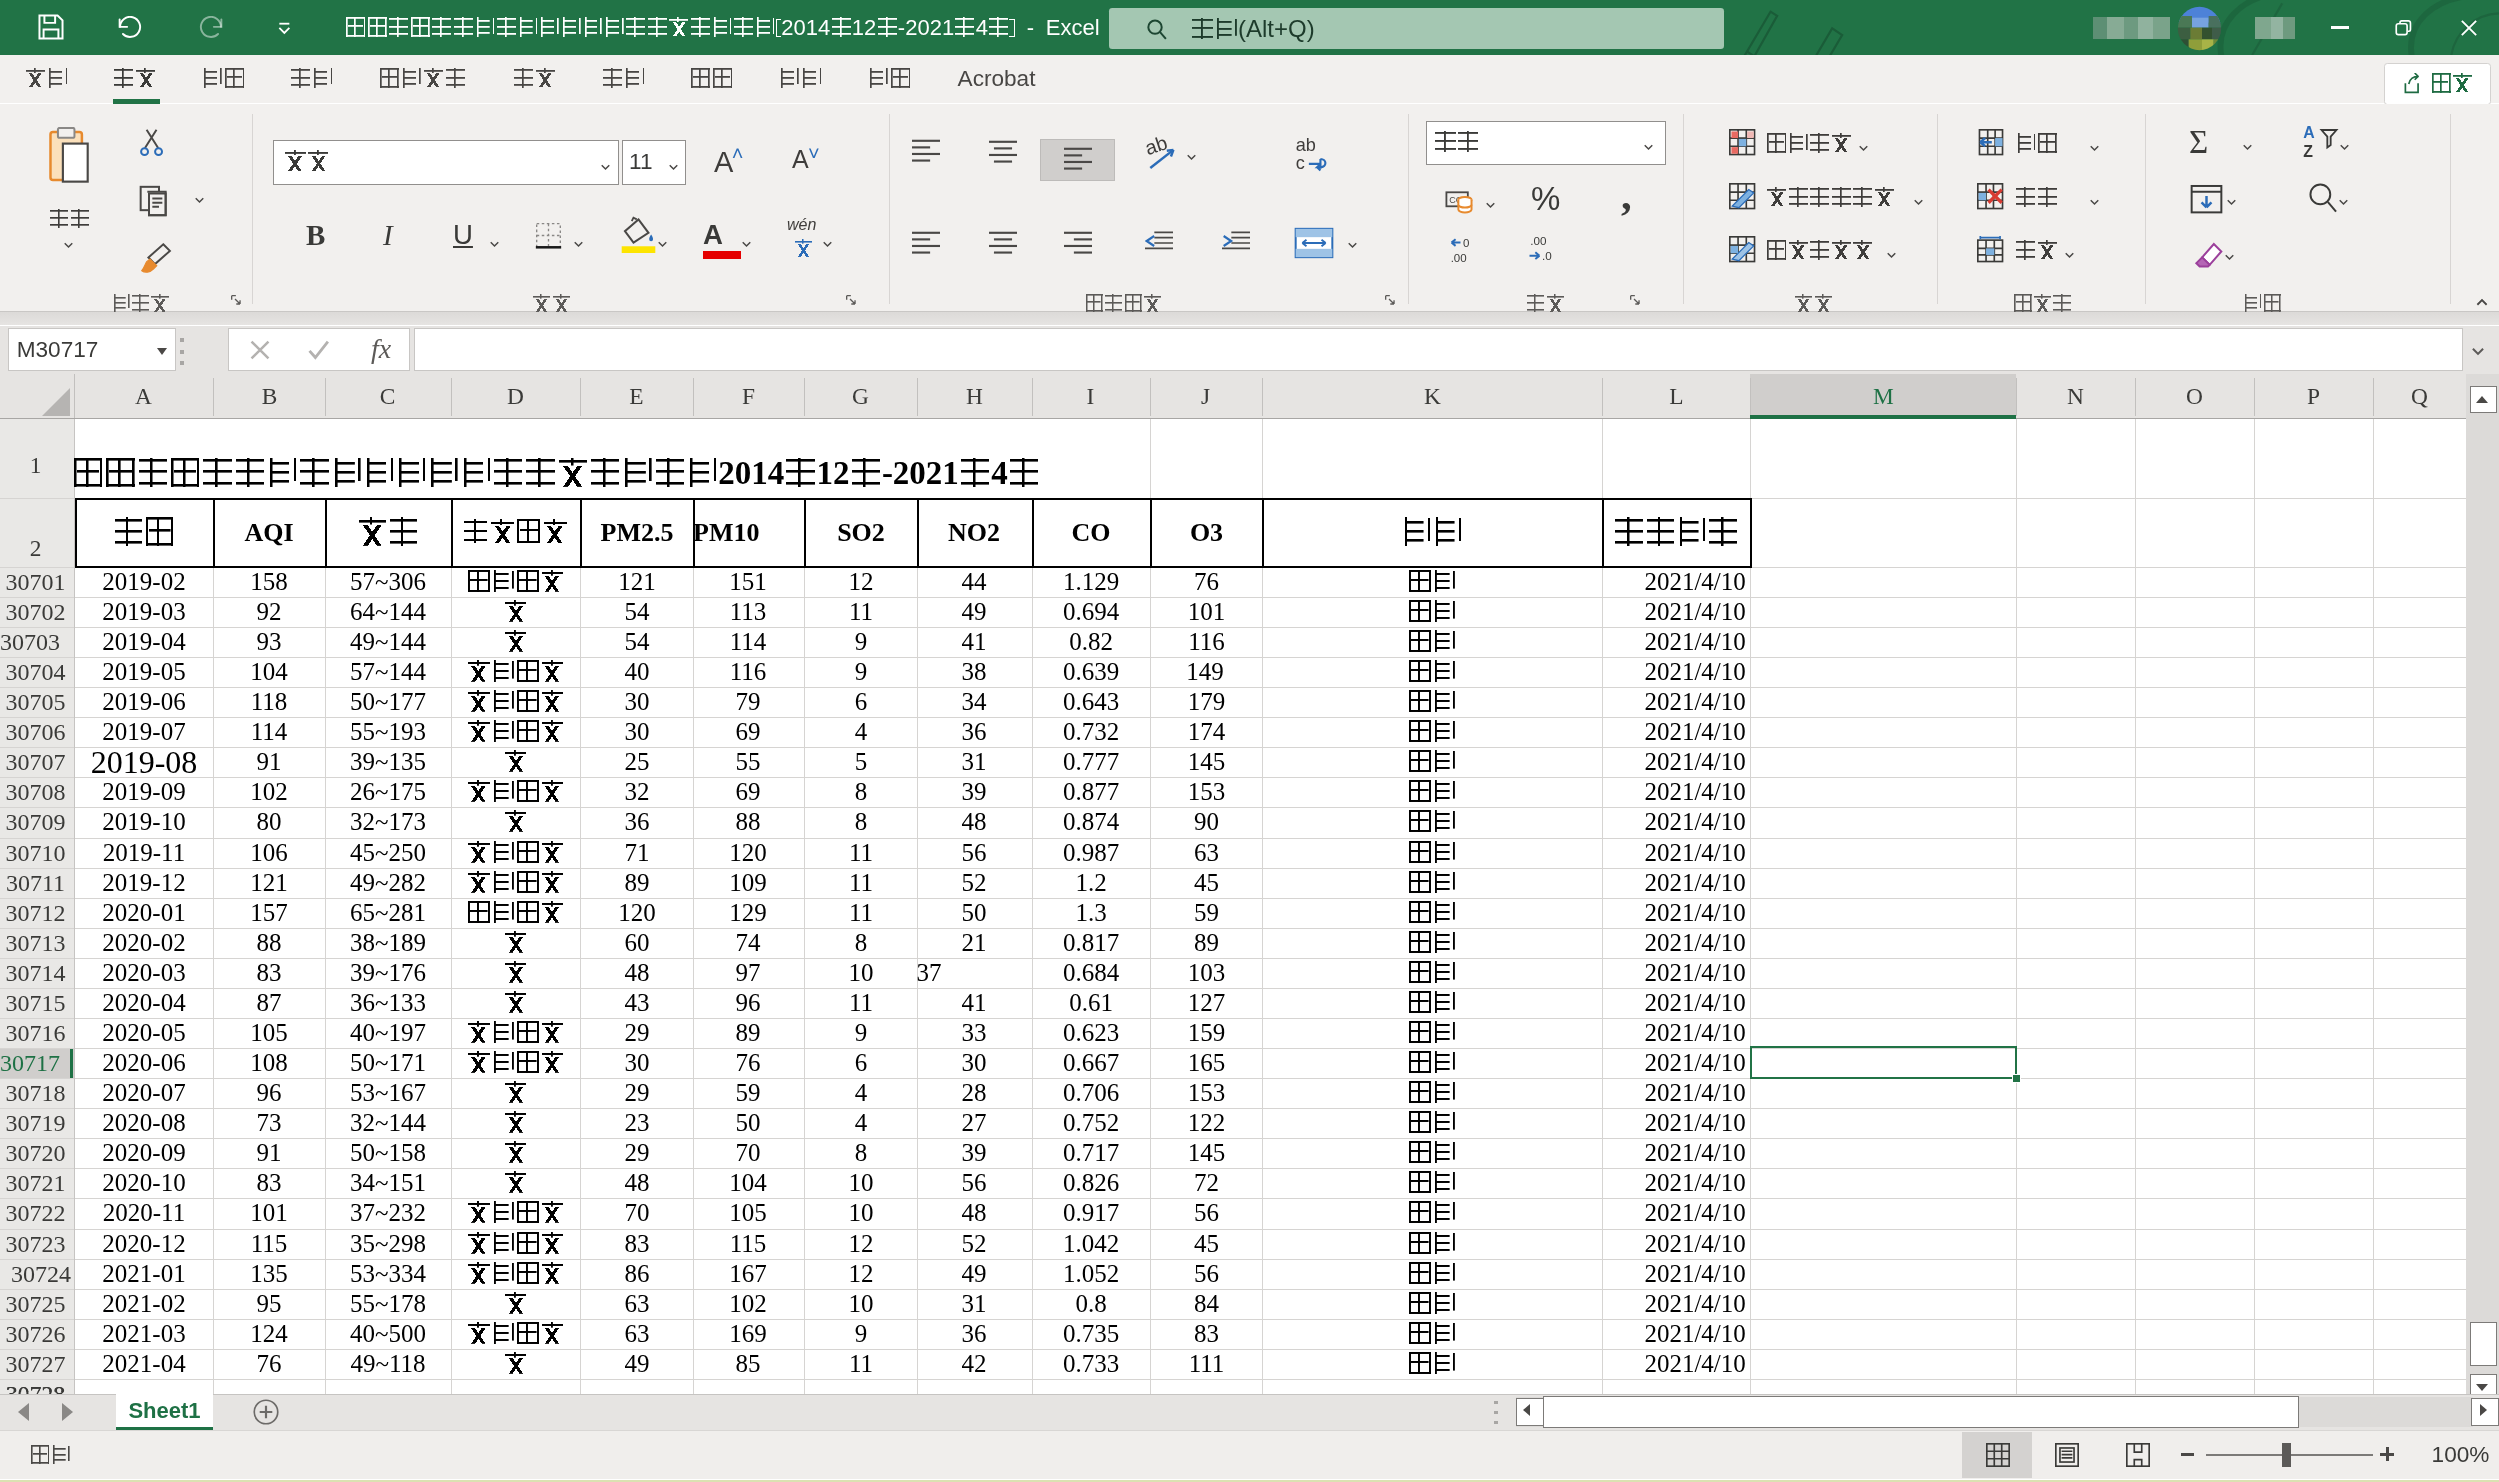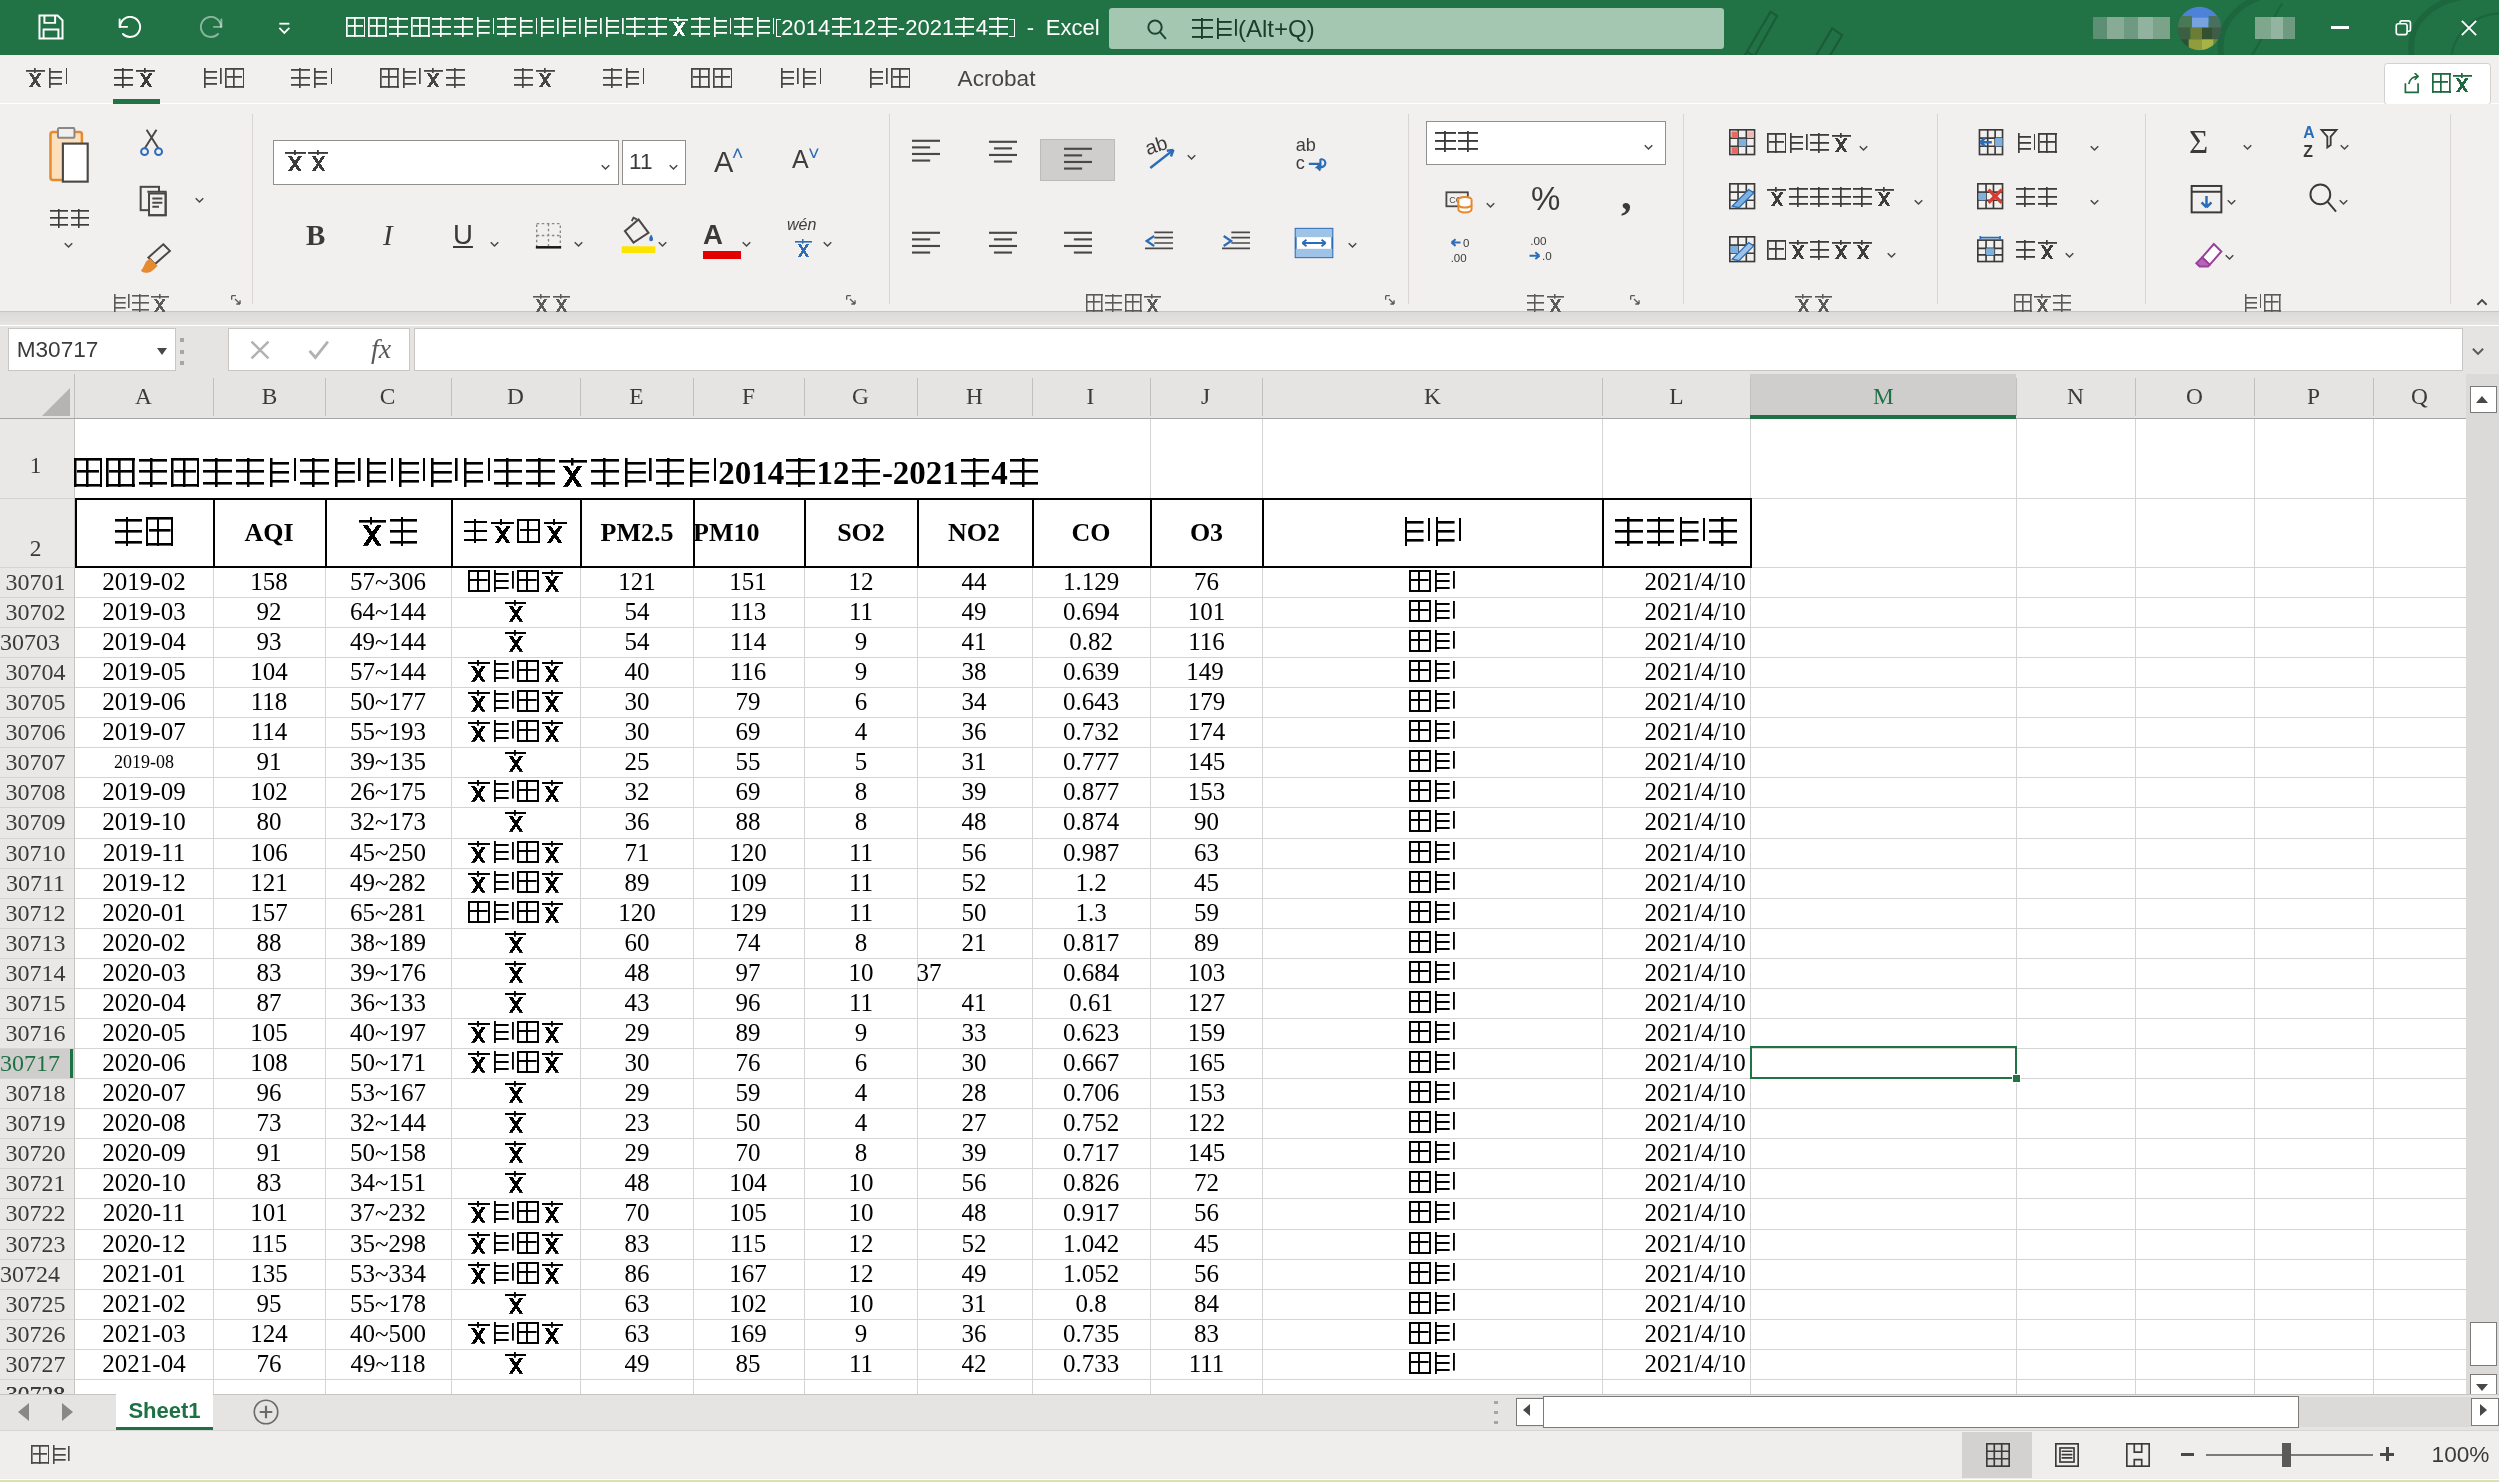--- a/index.html
+++ b/index.html
@@ -531,21 +531,21 @@
 <div class="abs ser" style="left:0;top:539px;width:71px;height:30px;line-height:30px;text-align:center;font-size:24px;color:#3a3a38">30714</div>
 <div class="abs ser" style="left:0;top:569px;width:71px;height:30px;line-height:30px;text-align:center;font-size:24px;color:#3a3a38">30715</div>
 <div class="abs ser" style="left:0;top:599px;width:71px;height:30px;line-height:30px;text-align:center;font-size:24px;color:#3a3a38">30716</div>
 <div class="abs ser" style="left:0;top:629px;width:71px;height:30px;line-height:30px;text-align:left;font-size:24px;color:#1e7145">30717</div>
 <div class="abs ser" style="left:0;top:659px;width:71px;height:30px;line-height:30px;text-align:center;font-size:24px;color:#3a3a38">30718</div>
 <div class="abs ser" style="left:0;top:689px;width:71px;height:30px;line-height:30px;text-align:center;font-size:24px;color:#3a3a38">30719</div>
 <div class="abs ser" style="left:0;top:719px;width:71px;height:30px;line-height:30px;text-align:center;font-size:24px;color:#3a3a38">30720</div>
 <div class="abs ser" style="left:0;top:749px;width:71px;height:30px;line-height:30px;text-align:center;font-size:24px;color:#3a3a38">30721</div>
 <div class="abs ser" style="left:0;top:779px;width:71px;height:30px;line-height:30px;text-align:center;font-size:24px;color:#3a3a38">30722</div>
 <div class="abs ser" style="left:0;top:810px;width:71px;height:30px;line-height:30px;text-align:center;font-size:24px;color:#3a3a38">30723</div>
-<div class="abs ser" style="left:0;top:840px;width:71px;height:30px;line-height:30px;text-align:left;font-size:24px;color:#3a3a38">30724</div>
+<div class="abs ser" style="left:0;top:840px;width:71px;height:30px;line-height:30px;text-align:right;font-size:24px;color:#3a3a38">30724</div>
 <div class="abs ser" style="left:0;top:870px;width:71px;height:30px;line-height:30px;text-align:center;font-size:24px;color:#3a3a38">30725</div>
 <div class="abs ser" style="left:0;top:900px;width:71px;height:30px;line-height:30px;text-align:center;font-size:24px;color:#3a3a38">30726</div>
 <div class="abs ser" style="left:0;top:930px;width:71px;height:30px;line-height:30px;text-align:center;font-size:24px;color:#3a3a38">30727</div>
 <div class="abs ser" style="left:0;top:960px;width:71px;height:30px;line-height:30px;text-align:center;font-size:24px;color:#3a3a38">30728</div>
 <div class="abs ser" style="left:72px;top:30px;width:1170px;height:48px;line-height:48px;font-size:33px;font-weight:bold;color:#000;white-space:nowrap"><i class="z b"></i><i class="z b"></i><i class="z a"></i><i class="z b"></i><i class="z a"></i><i class="z a"></i><i class="z c"></i><i class="z a"></i><i class="z c"></i><i class="z c"></i><i class="z c"></i><i class="z c"></i><i class="z c"></i><i class="z a"></i><i class="z a"></i><i class="z d"></i><i class="z a"></i><i class="z c"></i><i class="z a"></i><i class="z c"></i>2014<i class="z a"></i>12<i class="z a"></i>-2021<i class="z a"></i>4<i class="z a"></i></div>
 <div class="abs ser" style="left:75px;top:79px;width:138px;height:69px;line-height:69px;text-align:center;font-size:32px;font-weight:bold;color:#000"><i class="z a"></i><i class="z b"></i></div>
 <div class="abs ser" style="left:213px;top:79px;width:112px;height:69px;line-height:69px;text-align:center;font-size:26px;font-weight:bold;color:#000">AQI</div>
 <div class="abs ser" style="left:325px;top:79px;width:126px;height:69px;line-height:69px;text-align:center;font-size:32px;font-weight:bold;color:#000"><i class="z d"></i><i class="z a"></i></div>
 <div class="abs ser" style="left:451px;top:79px;width:129px;height:69px;line-height:69px;text-align:center;font-size:27px;font-weight:bold;color:#000"><i class="z a"></i><i class="z d"></i><i class="z b"></i><i class="z d"></i></div>
 <div class="abs ser" style="left:580px;top:79px;width:114px;height:69px;line-height:69px;text-align:center;font-size:26px;font-weight:bold;color:#000">PM2.5</div>
@@ -636,21 +636,21 @@
 <div class="cell ser" style="left:325px;top:298px;width:126px;height:30px;line-height:30px;font-size:25px">55~193</div>
 <div class="cell ser" style="left:451px;top:298px;width:129px;height:30px;line-height:30px;font-size:25px"><i class="z d"></i><i class="z c"></i><i class="z b"></i><i class="z d"></i></div>
 <div class="cell ser" style="left:580px;top:298px;width:114px;height:30px;line-height:30px;font-size:25px">30</div>
 <div class="cell ser" style="left:693px;top:298px;width:110px;height:30px;line-height:30px;font-size:25px">69</div>
 <div class="cell ser" style="left:804px;top:298px;width:114px;height:30px;line-height:30px;font-size:25px">4</div>
 <div class="cell ser" style="left:917px;top:298px;width:114px;height:30px;line-height:30px;font-size:25px">36</div>
 <div class="cell ser" style="left:1032px;top:298px;width:118px;height:30px;line-height:30px;font-size:25px">0.732</div>
 <div class="cell ser" style="left:1150px;top:298px;width:113px;height:30px;line-height:30px;font-size:25px">174</div>
 <div class="cell ser" style="left:1262px;top:298px;width:340px;height:30px;line-height:30px;font-size:25px"><i class="z b"></i><i class="z c"></i></div>
 <div class="cell ser" style="left:1602px;top:298px;width:148px;height:30px;line-height:30px;font-size:25px;text-align:right;padding-right:4.2px">2021/4/10</div>
-<div class="cell ser" style="left:75px;top:328px;width:138px;height:30px;line-height:30px;font-size:18px">2019-08</div>
+<div class="cell ser" style="left:75px;top:328px;width:138px;height:30px;line-height:30px;font-size:32px">2019-08</div>
 <div class="cell ser" style="left:213px;top:328px;width:112px;height:30px;line-height:30px;font-size:25px">91</div>
 <div class="cell ser" style="left:325px;top:328px;width:126px;height:30px;line-height:30px;font-size:25px">39~135</div>
 <div class="cell ser" style="left:451px;top:328px;width:129px;height:30px;line-height:30px;font-size:25px"><i class="z d"></i></div>
 <div class="cell ser" style="left:580px;top:328px;width:114px;height:30px;line-height:30px;font-size:25px">25</div>
 <div class="cell ser" style="left:693px;top:328px;width:110px;height:30px;line-height:30px;font-size:25px">55</div>
 <div class="cell ser" style="left:804px;top:328px;width:114px;height:30px;line-height:30px;font-size:25px">5</div>
 <div class="cell ser" style="left:917px;top:328px;width:114px;height:30px;line-height:30px;font-size:25px">31</div>
 <div class="cell ser" style="left:1032px;top:328px;width:118px;height:30px;line-height:30px;font-size:25px">0.777</div>
 <div class="cell ser" style="left:1150px;top:328px;width:113px;height:30px;line-height:30px;font-size:25px">145</div>
 <div class="cell ser" style="left:1262px;top:328px;width:340px;height:30px;line-height:30px;font-size:25px"><i class="z b"></i><i class="z c"></i></div>

